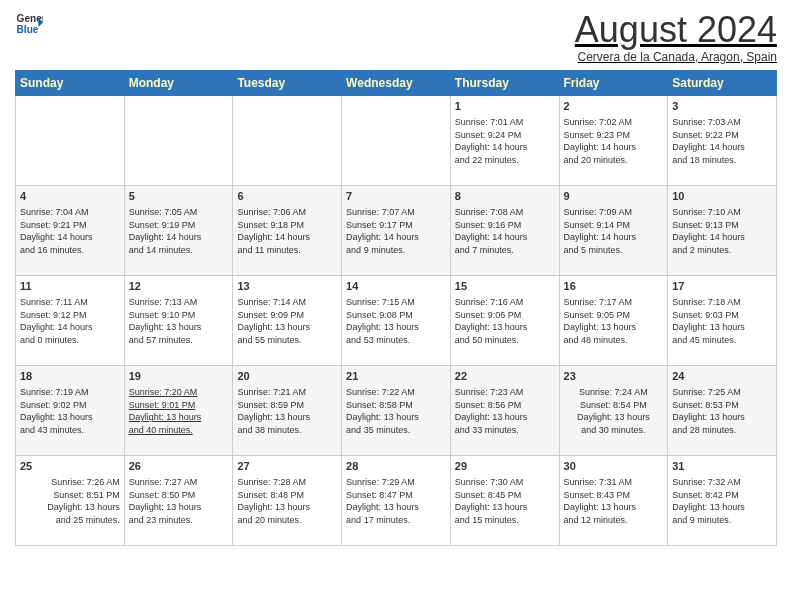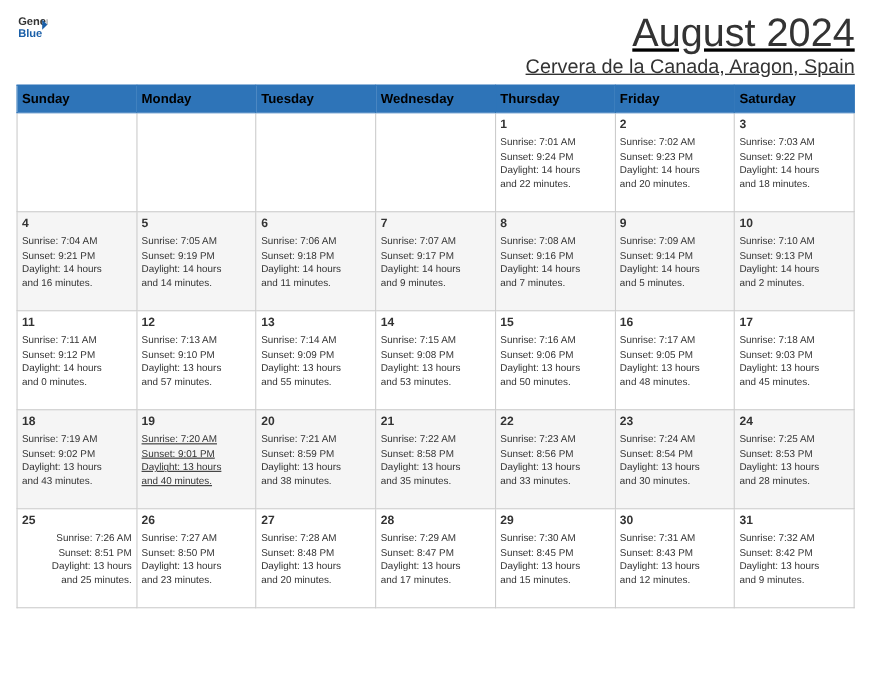--- a/index.html
+++ b/index.html
@@ -29,31 +29,31 @@
       text-align: right;
       text-decoration: underline;
     }
     .month-title {
       font-size: 36px;
       font-weight: normal;
       color: #333;
       line-height: 1.1;
     }
     .subtitle {
-      font-size: 18px;
+      font-size: 12px;
       color: #333;
     }
     table {
       width: 100%;
       border-collapse: collapse;
       font-size: 10px;
     }
     thead tr th {
       background-color: #2e74b8;
-      color: #000000;
+      color: #fef9c3;
       padding: 5px 4px;
       text-align: left;
       font-size: 12px;
       font-weight: bold;
       border: 1px solid #2e74b8;
     }
     tbody tr td {
       border: 1px solid #ccc;
       vertical-align: top;
       padding: 3px 4px;
@@ -272,21 +272,21 @@
         </td>
         <td>
           <div class="day-num">22</div>
           <div class="day-info" style="white-space: pre-line;">Sunrise: 7:23 AM
 Sunset: 8:56 PM
 Daylight: 13 hours
 and 33 minutes.</div>
         </td>
         <td>
           <div class="day-num">23</div>
-          <div class="day-info" style="white-space: pre-line;">Sunrise: 7:24 AM
+          <div class="day-info" style="white-space: pre-line; text-align: center;">Sunrise: 7:24 AM
 Sunset: 8:54 PM
 Daylight: 13 hours
 and 30 minutes.</div>
         </td>
         <td>
           <div class="day-num">24</div>
           <div class="day-info" style="white-space: pre-line;">Sunrise: 7:25 AM
 Sunset: 8:53 PM
 Daylight: 13 hours
 and 28 minutes.</div>

